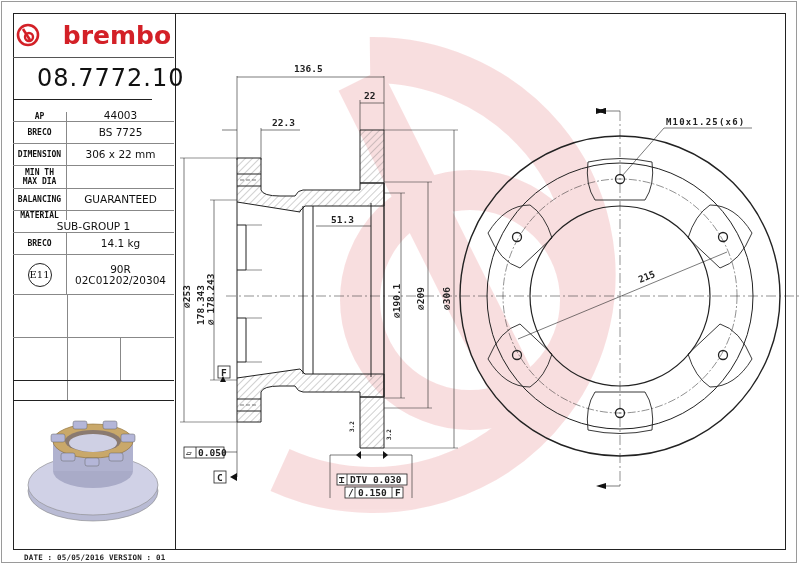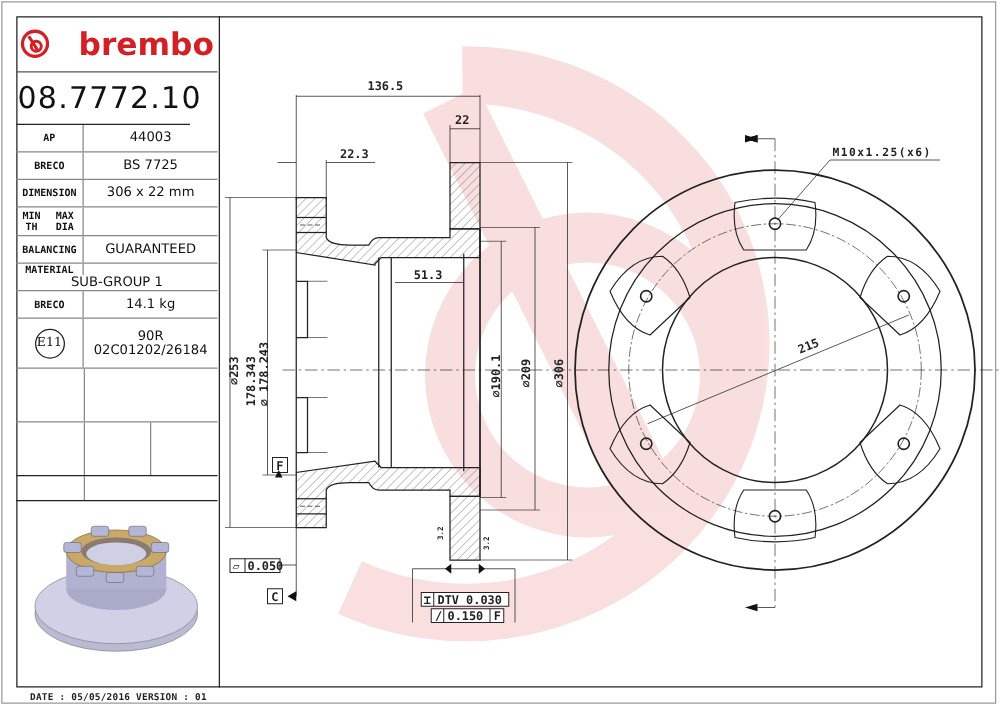--- a/index.html
+++ b/index.html
@@ -2,21 +2,21 @@
 <html><head>
 <meta charset="utf-8">
 <style>
   html, body { margin:0; padding:0; background:#ffffff; }
   body { width:800px; height:566px; position:relative; overflow:hidden; font-family:"DejaVu Sans", sans-serif; }
   .outer { position:absolute; left:1px; top:1px; width:796px; height:562px; border:1px solid #9a9a9a; box-sizing:border-box; }
   .frame { position:absolute; left:13px; top:13px; width:773px; height:537px; border:1.5px solid #222; box-sizing:border-box; }
   .side { position:absolute; left:13px; top:13px; width:163px; height:537px; border-right:1.5px solid #222; box-sizing:border-box; }
   .logo-row { position:absolute; left:0; top:0; width:161px; height:44px; border-bottom:1px solid #555; display:flex; align-items:center; justify-content:center; gap:23px; }
   .logo-text { color:#d32027; font-family:"DejaVu Sans", sans-serif; font-size:25px; font-weight:bold; letter-spacing:0px; }
-  .part-row { position:absolute; left:0; top:44px; width:139px; height:43px; border-bottom:1.5px solid #222; display:flex; align-items:center; padding-left:1px; box-sizing:border-box; }
+  .part-row { position:absolute; left:0; top:44px; width:139px; height:43px; border-bottom:1.5px solid #222; display:flex; align-items:center; padding-left:24px; box-sizing:border-box; }
   .part-no { font-family:"DejaVu Sans", sans-serif; font-size:24px; color:#111; letter-spacing:1px; }
   .spec-row { position:absolute; left:0; width:161px; border-bottom:1px solid #888; display:flex; box-sizing:border-box; }
   .spec-label { width:54px; border-right:1px solid #888; display:flex; align-items:center; justify-content:center; text-align:center; font-family:"DejaVu Sans Mono", monospace; font-size:8px; font-weight:bold; color:#111; line-height:9px; box-sizing:border-box; }
   .spec-value { flex:1; display:flex; flex-direction:column; align-items:center; justify-content:center; font-family:"DejaVu Sans", sans-serif; font-size:10.5px; color:#111; line-height:11px; }
   .e11 { width:22px; height:22px; border:1.2px solid #222; border-radius:50%; display:flex; align-items:center; justify-content:center; font-family:"DejaVu Serif", serif; font-weight:normal; font-size:10px; }
   .blank-row { position:absolute; left:0; width:161px; border-bottom:1px solid #888; box-sizing:border-box; }
   .vline { position:absolute; top:0; bottom:0; border-left:1px solid #888; }
   .thumb { position:absolute; left:0; top:388px; width:161px; height:137px; }
   .date-line { position:absolute; left:24px; top:553px; font-family:"DejaVu Sans Mono", monospace; font-size:7.5px; font-weight:bold; color:#222; letter-spacing:0.2px; }
   .drawing { position:absolute; left:0; top:0; width:800px; height:566px; }
@@ -198,34 +198,34 @@
       <circle cx="12" cy="12" r="10" fill="none" stroke="#d32027" stroke-width="2.6"></circle>
       <path d="M 7 6 L 14 17" stroke="#d32027" stroke-width="2.6"></path>
       <circle cx="13" cy="14" r="4" fill="none" stroke="#d32027" stroke-width="2.4"></circle>
     </svg>
     <span class="logo-text">brembo</span>
   </div>
   <div class="part-row">
     <span class="part-no">08.7772.10</span>
   </div>
 
-  <div class="spec-row" style="top:87px;height:22px;">
+  <div class="spec-row" style="top:87px;height:22px;align-items:flex-end;">
     <div class="spec-label">AP</div>
     <div class="spec-value">44003</div>
   </div>
   <div class="spec-row" style="top:109px;height:22px;">
     <div class="spec-label">BRECO</div>
     <div class="spec-value">BS 7725</div>
   </div>
   <div class="spec-row" style="top:131px;height:22px;">
     <div class="spec-label">DIMENSION</div>
     <div class="spec-value">306 x 22 mm</div>
   </div>
   <div class="spec-row" style="top:153px;height:23px;">
-    <div class="spec-label" style="">
+    <div class="spec-label" style="flex-direction:column;">
       <span>MIN TH</span>
       <span>MAX DIA</span>
     </div>
   </div>
   <div class="spec-row" style="top:176px;height:22px;">
     <div class="spec-label">BALANCING</div>
     <div class="spec-value">GUARANTEED</div>
   </div>
   <div class="spec-row" style="top:198px;height:22px;flex-direction:column;">
     <div class="spec-label">MATERIAL</div>
@@ -234,21 +234,21 @@
   <div class="spec-row" style="top:220px;height:22px;">
     <div class="spec-label">BRECO</div>
     <div class="spec-value">14.1 kg</div>
   </div>
   <div class="spec-row" style="top:242px;height:40px;">
     <div class="spec-label">
       <div class="e11">E11</div>
     </div>
     <div class="spec-value">
       <span>90R</span>
-      <span>02C01202/26184</span>
+      <span>02C01202/20304</span>
     </div>
   </div>
 
   <div class="blank-row" style="top:282px;height:43px;">
     <div class="vline" style="left:54px;"></div>
   </div>
   <div class="blank-row" style="top:325px;height:43px;border-bottom:1.5px solid #222;">
     <div class="vline" style="left:54px;"></div>
     <div class="vline" style="left:107px;"></div>
   </div>

